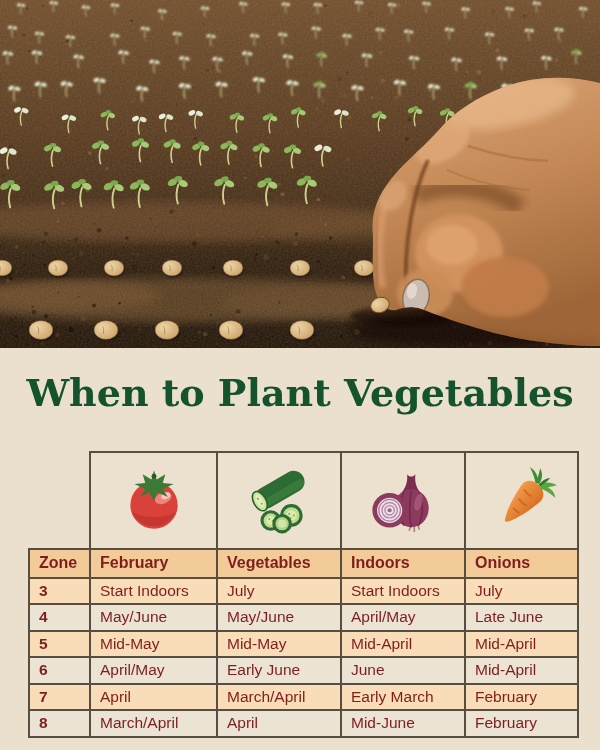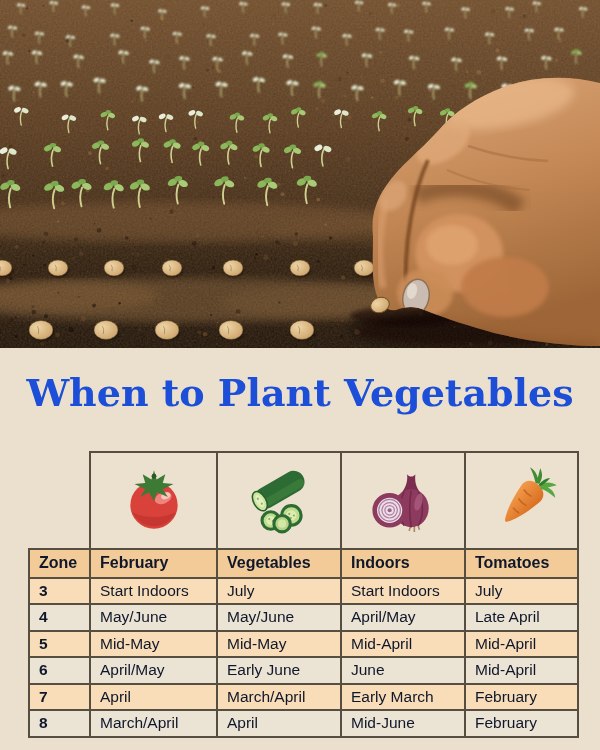--- a/index.html
+++ b/index.html
@@ -3,29 +3,29 @@
 <meta charset="utf-8">
 <style>
   html,body{margin:0;padding:0;background:#eadfcc;}
   .stage{position:relative;width:600px;height:750px;overflow:hidden;background:#ebe0cd;
          font-family:"Liberation Sans",sans-serif;}
   .photo{position:absolute;top:0;left:0;width:600px;height:348px;}
   .photo svg{display:block;}
   .panel{position:absolute;top:348px;left:0;width:600px;height:402px;}
   h1.title{margin:24px 0 11px;text-align:center;
            font-family:"DejaVu Serif","Liberation Serif",serif;
-           font-weight:700;font-size:38px;line-height:1.12;color:#1d4ed8;}
+           font-weight:700;font-size:38px;line-height:1.12;color:#14532d;}
   .tables{margin:36px 0 0 28px;width:549px;}
   table{border-collapse:collapse;}
   .icon-table{margin-left:61px;table-layout:fixed;width:488px;}
   .icon-table td{border:2px solid #564e41;border-bottom:none;height:93px;
                  text-align:center;vertical-align:middle;background:#ece1ce;}
   .main-table{table-layout:fixed;width:549px;}
   .main-table th,.main-table td{border:2px solid #564e41;padding:0 2px 0 9px;
-                 text-align:left;vertical-align:middle;font-size:15.5px;color:#0f172a;
+                 text-align:left;vertical-align:middle;font-size:15.5px;color:#7f1d1d;
                  white-space:nowrap;overflow:hidden;}
   .main-table th{background:#f2cb98;font-weight:700;font-size:16px;height:27px;}
   .main-table td{height:24.5px;}
   tr.odd td{background:#f8ddb8;}
   tr.even td{background:#ebe3d4;}
   td.zone{font-weight:700;}
   .veg-icon svg{display:block;margin:0 auto;}
 </style>
 </head>
 <body>
@@ -1089,35 +1089,35 @@
             <col style="width:124px">
             <col style="width:124px">
             <col style="width:113px">
           </colgroup>
         <tbody>
             <tr>
           <th>Zone</th>
           <th>February</th>
           <th>Vegetables</th>
           <th>Indoors</th>
-          <th>Tomatoes</th>
+          <th>Onions</th>
         </tr>
         <tr class="odd">
           <td class="zone">3</td>
           <td>Start Indoors</td>
           <td>July</td>
           <td>Start Indoors</td>
           <td>July</td>
         </tr>
         <tr class="even">
           <td class="zone">4</td>
           <td>May/June</td>
           <td>May/June</td>
           <td>April/May</td>
-          <td>Late April</td>
+          <td>Late June</td>
         </tr>
         <tr class="odd">
           <td class="zone">5</td>
           <td>Mid-May</td>
           <td>Mid-May</td>
           <td>Mid-April</td>
           <td>Mid-April</td>
         </tr>
         <tr class="even">
           <td class="zone">6</td>

